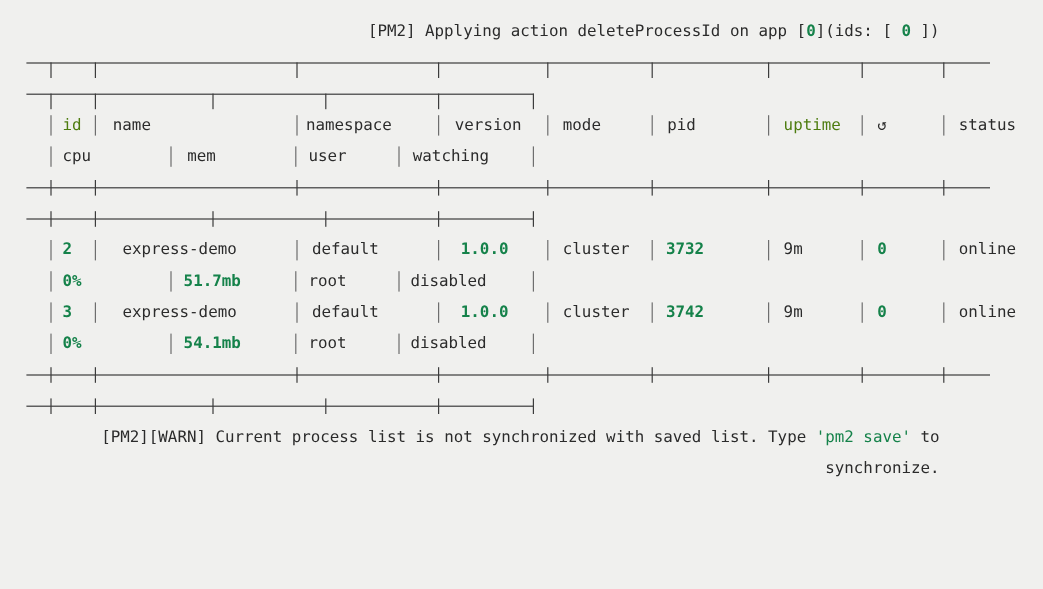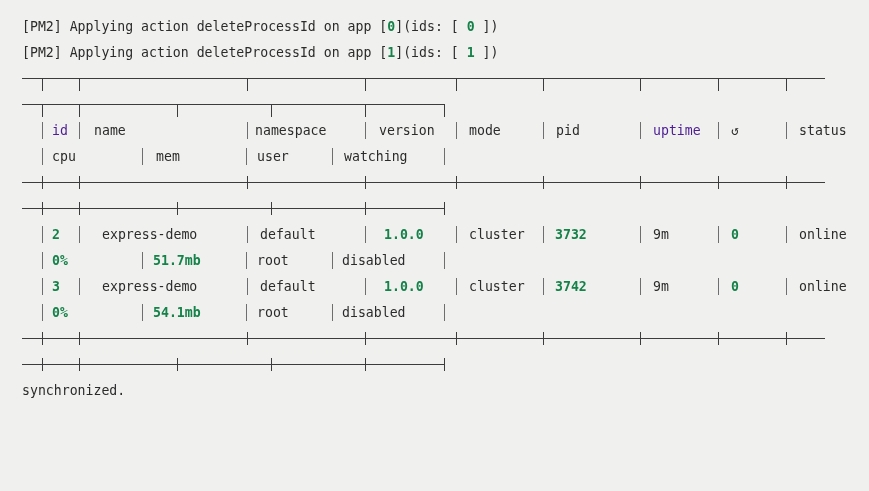--- a/index.html
+++ b/index.html
@@ -16,31 +16,32 @@
     line-height: 26px;
     color: #2b2b2b;
     -webkit-font-smoothing: antialiased;
   }
   .term {
     position: relative;
     width: 783px;
     height: 491px;
     padding: 0;
     box-sizing: border-box;
+    text-align: right;
   }
   .log-block {
     padding: 14px 0 0 22px;
   }
   .log-line {
     white-space: pre;
     height: 26px;
   }
   .g { color: #15824a; font-weight: bold; }
   .gp { color: #15824a; }
-  .r { color: #4c1d95; }
+  .r { color: #4d7c0f; }
   .chk { color: #2b2b2b; }
 
   
   .table-wrap {
     position: relative;
     padding-left: 22px;
   }
   .rule {
     position: relative;
     height: 26px;
@@ -83,21 +84,20 @@
   }
   .warn-line { white-space: pre; height: 26px; }
 </style>
 </head>
 <body>
 
 <div class="term">
 
   <div class="log-block" id="log-block">
       <div class="log-line"><span>[PM2] Applying action deleteProcessId on app [</span><span class="g">0</span><span>](ids: [ </span><span class="g">0</span><span> ])</span></div>
-      <div class="log-line"><span>[PM2] Applying action deleteProcessId on app [</span><span class="g">1</span><span>](ids: [ </span><span class="g">1</span><span> ])</span></div>
     </div>
 
   <div class="table-wrap" id="table-wrap">
       <div class="rule up">
         <div class="hline" style="width: 803px;"></div>
         <div class="tick" style="left: 20px;"></div>
         <div class="tick" style="left: 57px;"></div>
         <div class="tick" style="left: 225px;"></div>
         <div class="tick" style="left: 343px;"></div>
         <div class="tick" style="left: 434px;"></div>
@@ -159,16 +159,17 @@
         <div class="tick" style="left: 20px;"></div>
         <div class="tick" style="left: 57px;"></div>
         <div class="tick" style="left: 155px;"></div>
         <div class="tick" style="left: 249px;"></div>
         <div class="tick" style="left: 343px;"></div>
         <div class="tick" style="left: 422px;"></div>
       </div>
     </div>
 
   <div class="warn-block" id="warn-block">
-      <div class="warn-line">synchronized.</div>
+      <div class="warn-line"><span>[PM2][WARN] Current process list is not synchronized with saved list. Type </span><span class="gp">'pm2 save'</span><span> to</span></div>
+      <div class="warn-line">synchronize.</div>
     </div>
 
 </div>
 
 </body></html>

